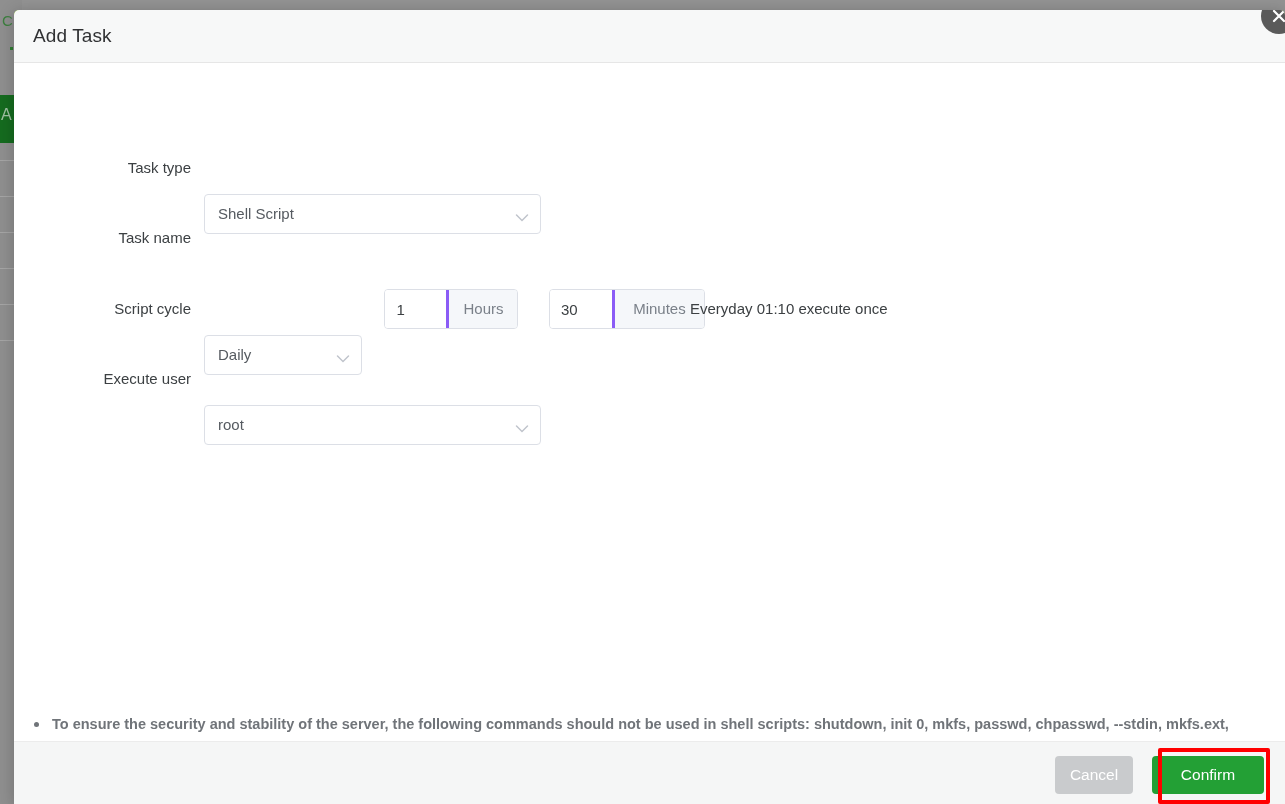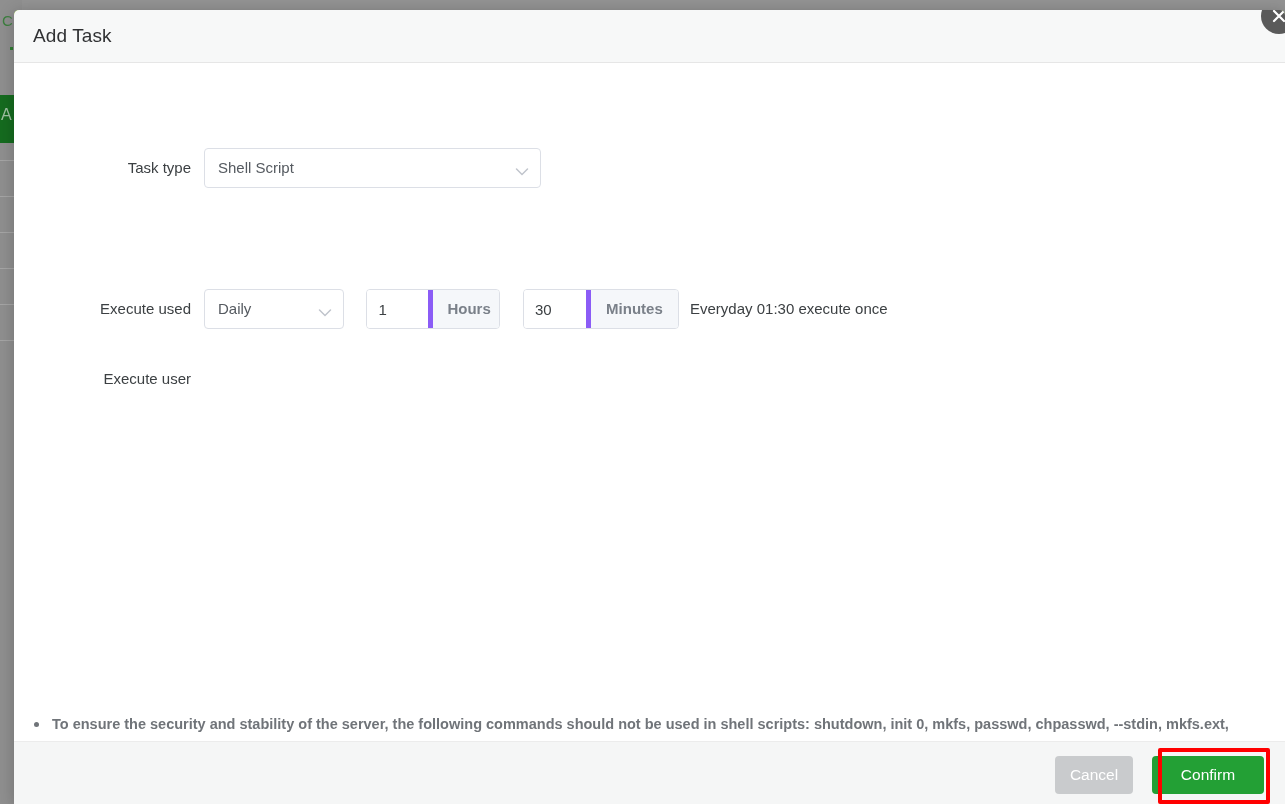--- a/index.html
+++ b/index.html
@@ -147,20 +147,21 @@
   .field::placeholder { color: #b8bcc2; }
 
   .select-box {
     position: relative;
     box-sizing: border-box;
     height: 40px;
     border: 1px solid #dcdfe6;
     border-radius: 4px;
     background: #fff;
     cursor: pointer;
+    margin-top: 46px;
   }
   .select-value {
     position: absolute;
     left: 13px;
     top: 0;
     line-height: 38px;
     font-size: 15px;
     color: #555a60;
   }
   .select-arrow {
@@ -190,28 +191,27 @@
     color: #3c4043;
     padding: 0 11px;
     background: #fff;
     font-family: "Liberation Sans", sans-serif;
     float: left;
   }
   .input-group .ig-addon {
     box-sizing: border-box;
     height: 38px;
     background: #f5f7fa;
-    border-left: 5px solid #8b5cf6;
+    border-left: 3px solid #8b5cf6;
     color: #7a8089;
     font-size: 15px;
     line-height: 38px;
     padding: 0 14px;
     float: left;
     text-align: center;
-    font-weight: bold;
   }
 
   .cycle-note {
     position: absolute;
     left: 486px;
     top: 0;
     line-height: 40px;
     font-size: 15px;
     color: #3c4043;
     white-space: nowrap;
@@ -343,50 +343,61 @@
           <span class="select-arrow">
             <svg width="14" height="10" viewBox="0 0 14 10" aria-hidden="true">
               <path d="M1.5 2 L7 7.5 L12.5 2" stroke="#c0c4cc" stroke-width="1.5" fill="none" stroke-linecap="round"></path>
             </svg>
           </span>
         </div>
       </div>
     </div>
 
     <div class="form-row" style="top:155px">
+      <div class="form-label">Task name</div>
     </div>
 
     <div class="form-row" style="top:226px">
-      <div class="form-label">Execute used</div>
+      <div class="form-label">Script cycle</div>
       <div class="form-control-area">
-        <div class="select-box" style="width:140px; display:inline-block; vertical-align:top;">
+        <div class="select-box" style="width:158px; display:inline-block; vertical-align:top;">
           <span class="select-value">Daily</span>
           <span class="select-arrow">
             <svg width="14" height="10" viewBox="0 0 14 10" aria-hidden="true">
               <path d="M1.5 2 L7 7.5 L12.5 2" stroke="#c0c4cc" stroke-width="1.5" fill="none" stroke-linecap="round"></path>
             </svg>
           </span>
         </div>
 
         <div class="input-group" style="width:134px; margin-left:18px;">
           <input class="ig-input" style="width: 61px;" type="text" value="1">
           <span class="ig-addon" style="width:71px">Hours</span>
         </div>
 
-        <div class="input-group" style="width:156px; margin-left:18px;">
+        <div class="input-group" style="width:156px; margin-left:26px;">
           <input class="ig-input" style="width: 62px;" type="text" value="30">
           <span class="ig-addon" style="width:92px">Minutes</span>
         </div>
 
-        <span class="cycle-note">Everyday 01:30 execute once</span>
+        <span class="cycle-note">Everyday 01:10 execute once</span>
       </div>
     </div>
 
     <div class="form-row" style="top:296px">
       <div class="form-label">Execute user</div>
+      <div class="form-control-area">
+        <div class="select-box" style="width:337px">
+          <span class="select-value">root</span>
+          <span class="select-arrow">
+            <svg width="14" height="10" viewBox="0 0 14 10" aria-hidden="true">
+              <path d="M1.5 2 L7 7.5 L12.5 2" stroke="#c0c4cc" stroke-width="1.5" fill="none" stroke-linecap="round"></path>
+            </svg>
+          </span>
+        </div>
+      </div>
     </div>
 
 
     <div class="hint-wrap" style="top:648px">
       <div class="hint-item">
         <span class="hint-bullet"></span>
         <span>To ensure the security and stability of the server, the following commands should not be used in shell scripts: shutdown, init 0, mkfs, passwd, chpasswd, --stdin, mkfs.ext, mke2fs</span>
       </div>
     </div>
 

